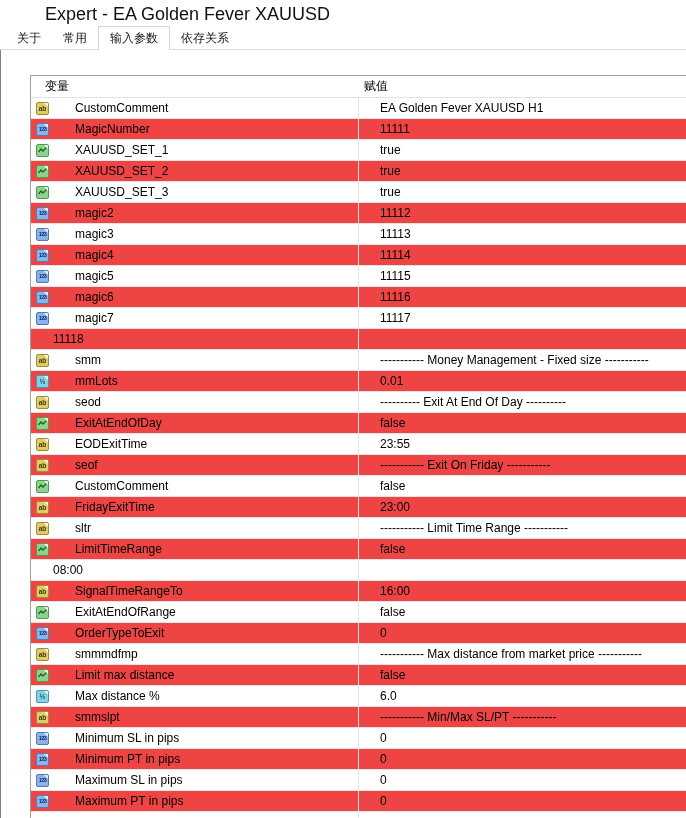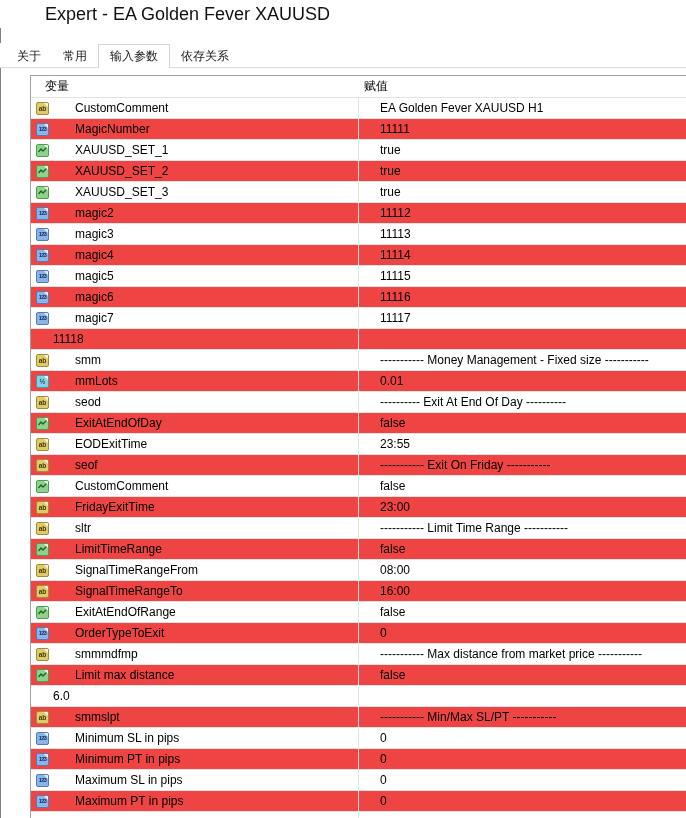--- a/index.html
+++ b/index.html
@@ -8,21 +8,21 @@
     position:relative; overflow:hidden; background:#ffffff;
     font-family:"Liberation Sans","DejaVu Sans",sans-serif;
     font-size:12px; color:#000;
   }
   .win-left-border { position:absolute; left:0; top:28px; bottom:0; width:1px; background:#7f7f7f; }
   .win-right-sliver { position:absolute; right:0; bottom:0; width:2px; height:64px; background:#ededed; }
 
   .titlebar { position:absolute; left:12px; top:5px; height:18px; line-height:18px; font-size:18px; color:#111; white-space:nowrap;margin-left:33px; }
 
   .tabbar {
-    position:absolute; left:0; right:0; top:43px; height:25px;
+    position:absolute; left:0; right:0; top:25px; height:25px;
     display:flex; align-items:flex-end; padding-left:6px;
     border-bottom:1px solid #dcdcdc; background:#fff;
   }
   .tab {
     height:21px; line-height:21px; padding:0 11px; font-size:12px;
     color:#1a1a1a; white-space:nowrap; cursor:default;
   }
   .tab.selected {
     height:24px; line-height:22px; background:#fff;
     border:1px solid #d4d4d4; border-bottom:none; margin-bottom:-1px; position:relative; z-index:2;
@@ -290,24 +290,20 @@
               <polyline points="0.5,6 3,3 5,5 8.5,1.5" fill="none" stroke="#1d661d" stroke-width="1.3"></polyline>
             </svg>
           </span>
           <span class="nm">LimitTimeRange</span>
         </div>
         <div class="cell-value">
           <span>false</span>
         </div>
       </div>
       <div class="row">
-        <div class="cell-name">
-          <span class="picon icon-string">ab</span>
-          <span class="nm">SignalTimeRangeFrom</span>
-        </div>
         <div class="cell-value">
           <span>08:00</span>
         </div>
       </div>
       <div class="row alt">
         <div class="cell-name">
           <span class="picon icon-string">ab</span>
           <span class="nm">SignalTimeRangeTo</span>
         </div>
         <div class="cell-value">
@@ -352,20 +348,24 @@
               <polyline points="0.5,6 3,3 5,5 8.5,1.5" fill="none" stroke="#1d661d" stroke-width="1.3"></polyline>
             </svg>
           </span>
           <span class="nm">Limit max distance</span>
         </div>
         <div class="cell-value">
           <span>false</span>
         </div>
       </div>
       <div class="row">
+        <div class="cell-name">
+          <span class="picon icon-double">½</span>
+          <span class="nm">Max distance %</span>
+        </div>
         <div class="cell-value">
           <span>6.0</span>
         </div>
       </div>
       <div class="row alt">
         <div class="cell-name">
           <span class="picon icon-string">ab</span>
           <span class="nm">smmslpt</span>
         </div>
         <div class="cell-value">

